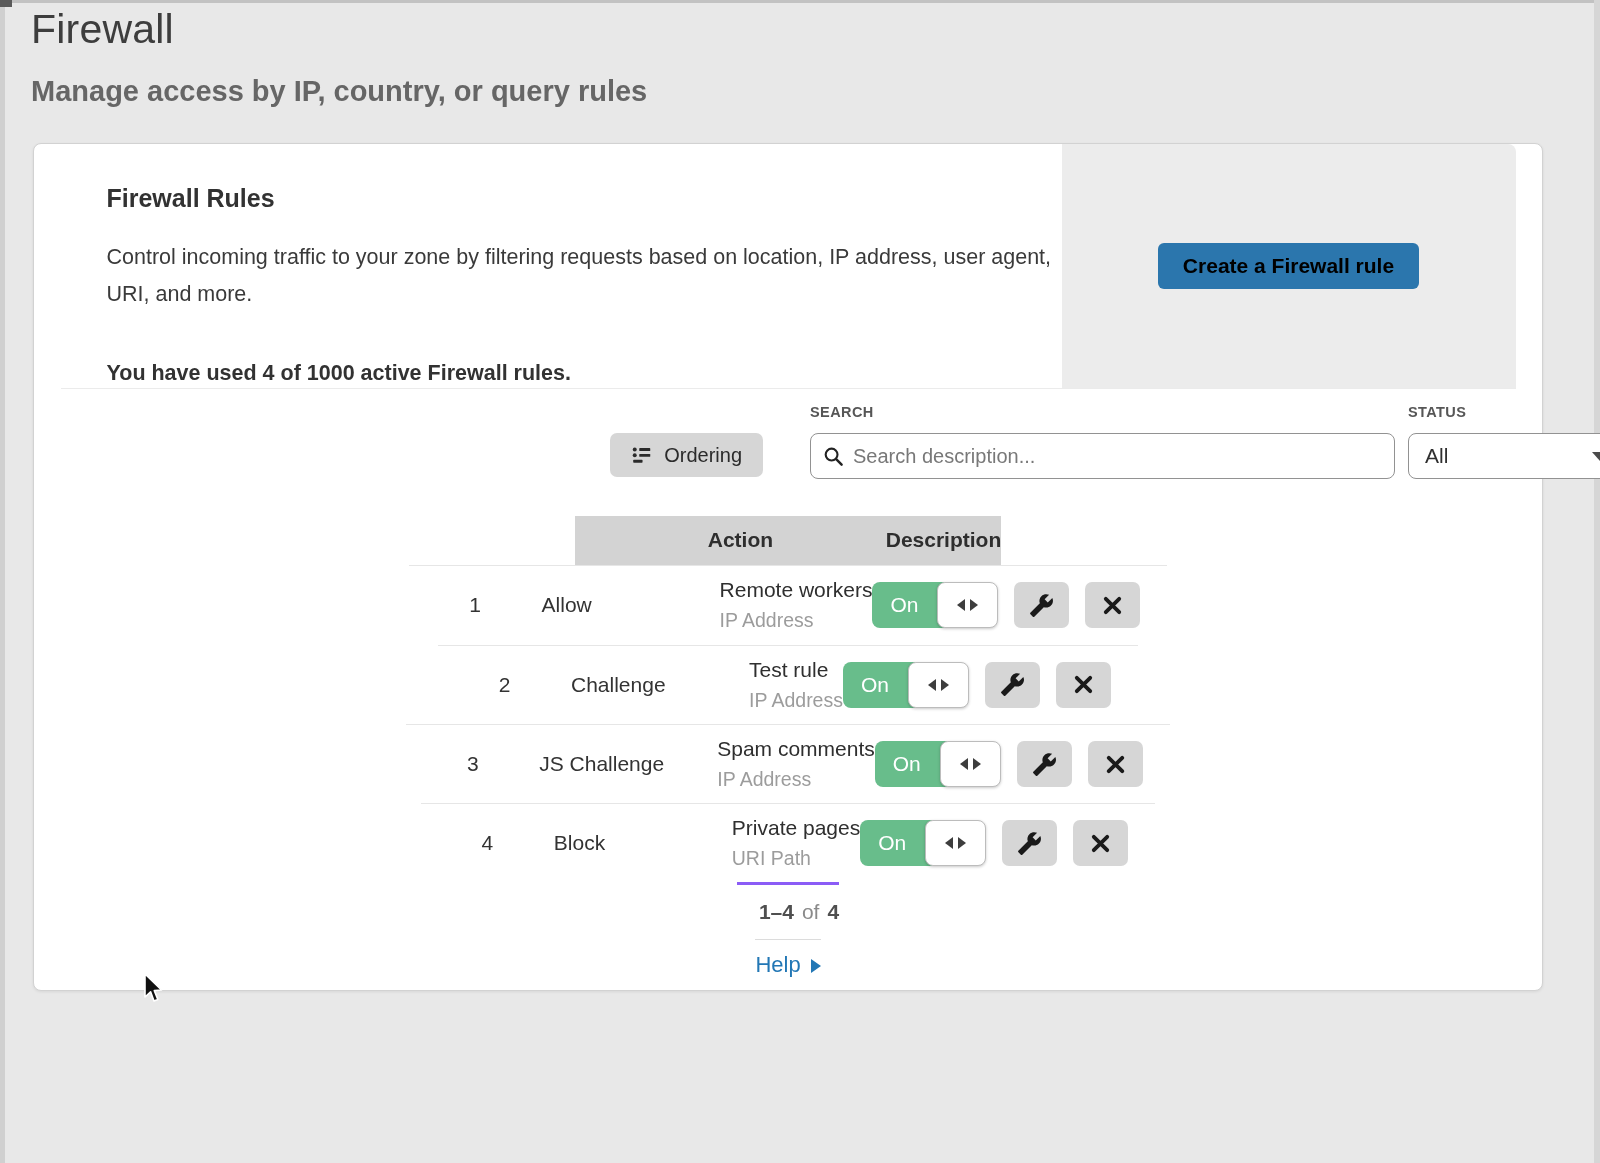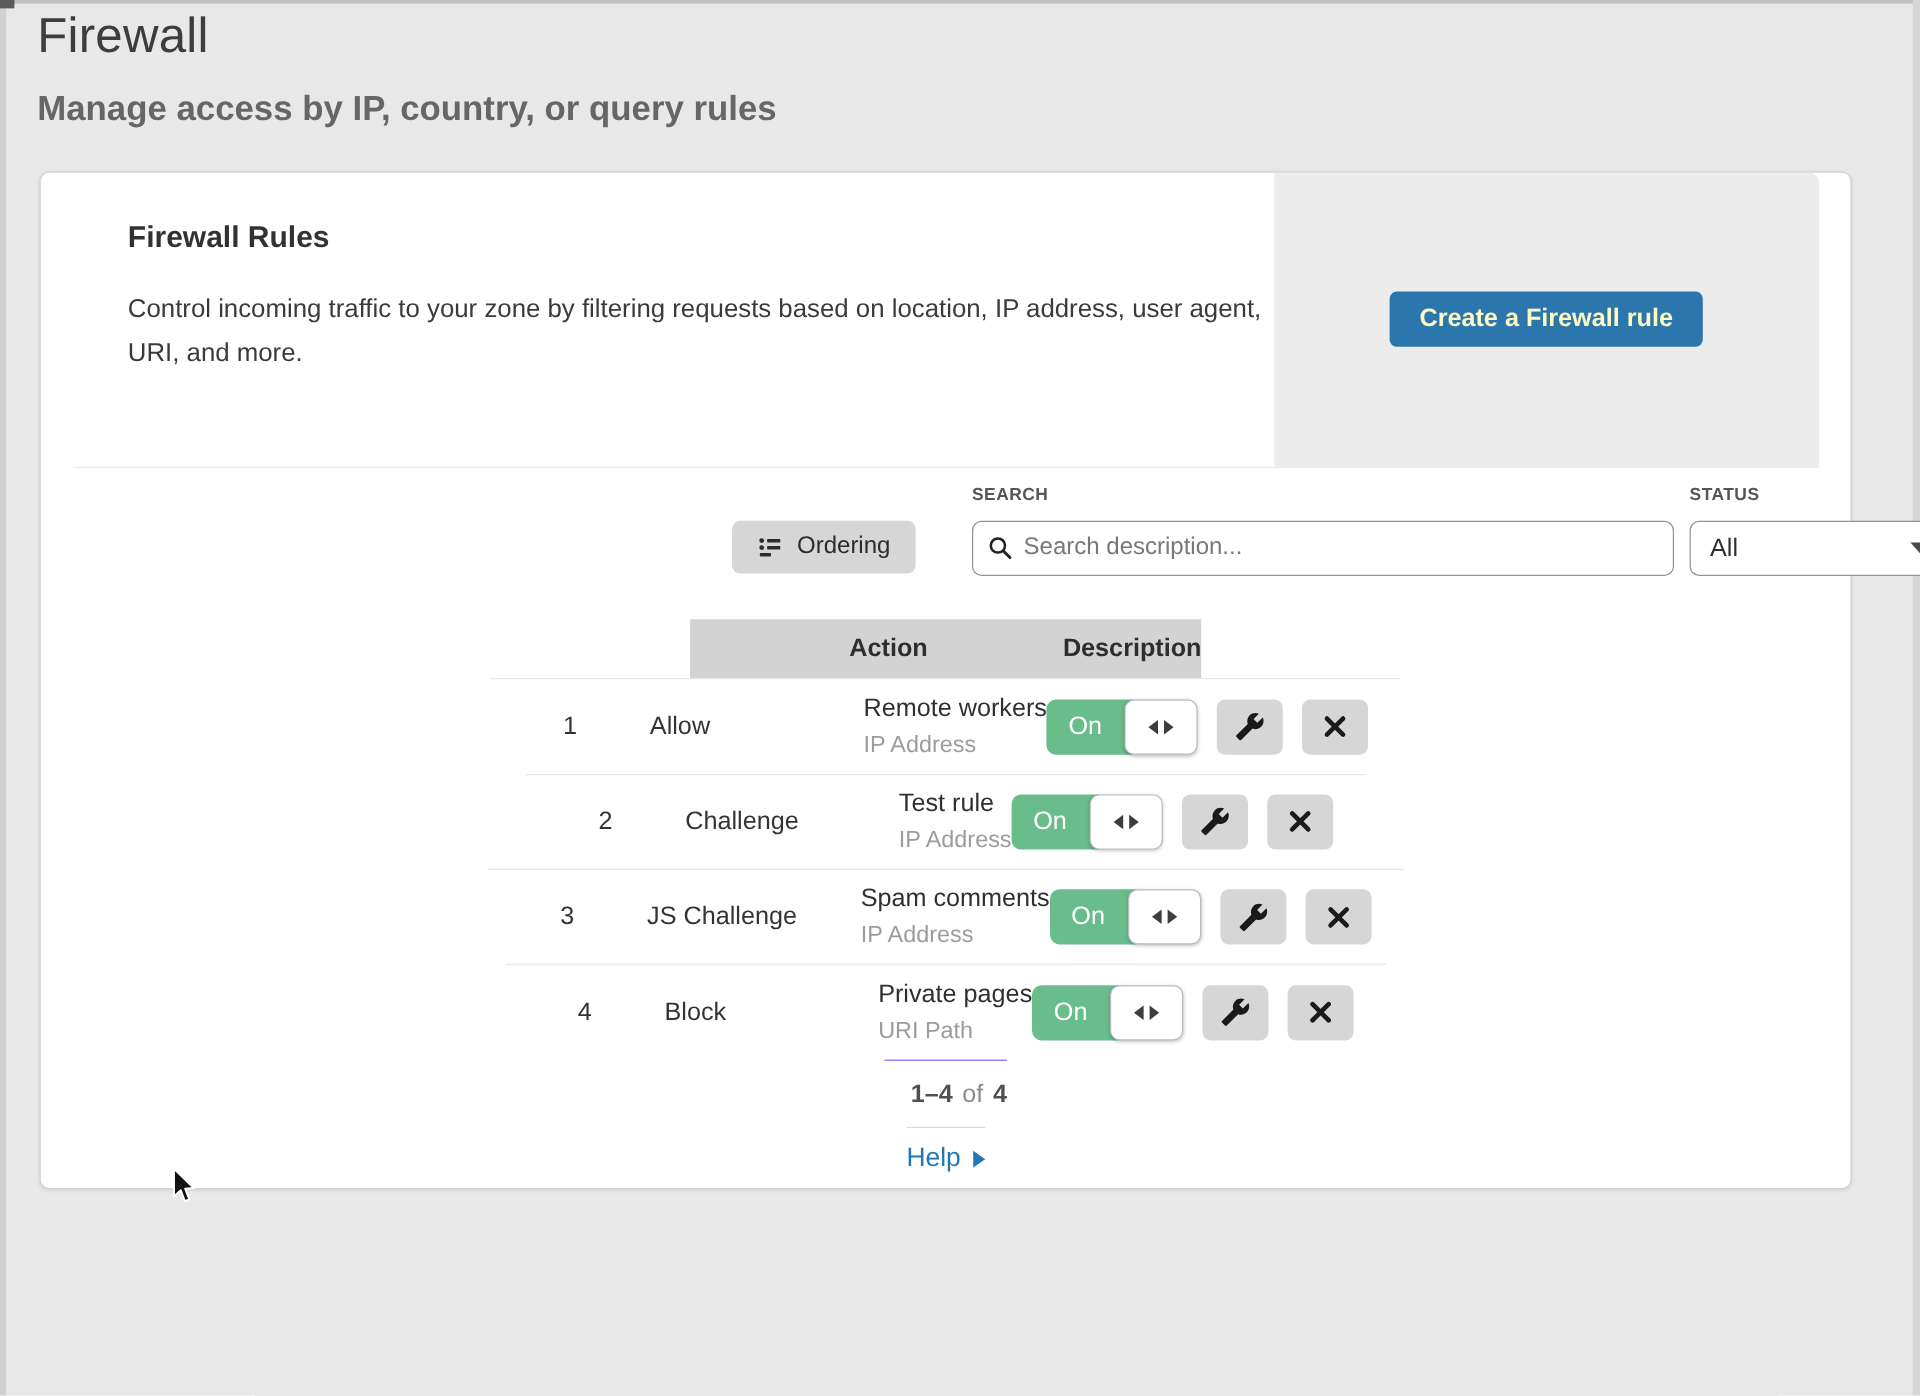--- a/index.html
+++ b/index.html
@@ -35,21 +35,21 @@
   .info-row { display:flex; height:282px; border-bottom:1px solid #ebebeb; }
   .info-left { flex:1; padding:40px 0 0 46px; }
   .info-left h2 { font-size:25px; font-weight:700; color:#323232; margin-bottom:26px; }
   .info-left .desc { font-size:21.5px; line-height:37px; color:#3a3a3a; max-width:955px; margin-bottom:48px; }
   .info-left .usage { font-size:21.5px; font-weight:700; color:#323232; }
   .info-right {
     width:454px; background:#ececec; border-radius:0 8px 0 0;
     display:flex; align-items:center; justify-content:center;
   }
   .btn-primary {
-    background:#2b76ad; color:#fef9c3; border:none; border-radius:6px;
+    background:#2b76ad; color:#000000; border:none; border-radius:6px;
     font-family:"Liberation Sans",sans-serif;
     font-size:21px; font-weight:700; padding:11px 25px; cursor:pointer;
   }
 
   
   .filter-bar { position:relative; height:145px; }
   .flabel { font-size:14.5px; font-weight:700; color:#565656; letter-spacing:.4px; margin-bottom:13px; }
   .fg { position:absolute; top:15px; }
   .fg-search { left:22px; width:585px; }
   .fg-status { left:620px; width:217px; }
@@ -107,21 +107,21 @@
   .tri { width:0; height:0; }
   .tri-l { border-top:6px solid transparent; border-bottom:6px solid transparent; border-right:8px solid #3d3d3d; }
   .tri-r { border-top:6px solid transparent; border-bottom:6px solid transparent; border-left:8px solid #3d3d3d; }
 
   .icon-btn {
     width:55px; height:46px; background:#d6d6d6; border:none; border-radius:7px;
     display:flex; align-items:center; justify-content:center; cursor:pointer;
   }
 
   
-  .tfoot { height:65px; display:flex; align-items:center; padding-left:22px; border-top:1px solid #8b5cf6; font-size:21px; }
+  .tfoot { height:65px; display:flex; align-items:center; padding-left:22px; border-top:3px solid #8b5cf6; font-size:21px; }
   .pg-range, .pg-total { font-weight:700; color:#4f4f4f; }
   .pg-of { color:#8a8a8a; margin:0 8px; }
   .help-row { height:58px; display:flex; align-items:center; justify-content:flex-end; border-top:1px solid #dcdcdc; }
   .help { color:#2277b5; font-size:22px; display:flex; align-items:center; gap:10px; cursor:pointer; text-decoration:none; }
   .help-caret { width:0; height:0; border-left:10px solid #2277b5; border-top:7px solid transparent; border-bottom:7px solid transparent; margin-top:2px; }
 
   
   .cursor { position:absolute; left:140px; top:972px; pointer-events:none; }
 </style>
 </head>
@@ -137,20 +137,21 @@
     <h1>Firewall</h1>
     <div class="subtitle">Manage access by IP, country, or query rules</div>
   </div>
 
   <div class="card">
 
     <div class="info-row">
       <div class="info-left">
         <h2>Firewall Rules</h2>
         <p class="desc">Control incoming traffic to your zone by filtering requests based on location, IP address, user agent, URI, and more.</p>
+        <p class="usage">You have used 4 of 1000 active Firewall rules.</p>
       </div>
       <div class="info-right">
         <button class="btn-primary">Create a Firewall rule</button>
       </div>
     </div>
 
     <div class="filter-bar">
       <div class="fg fg-search">
         <div class="flabel">SEARCH</div>
         <div class="input-wrap">

